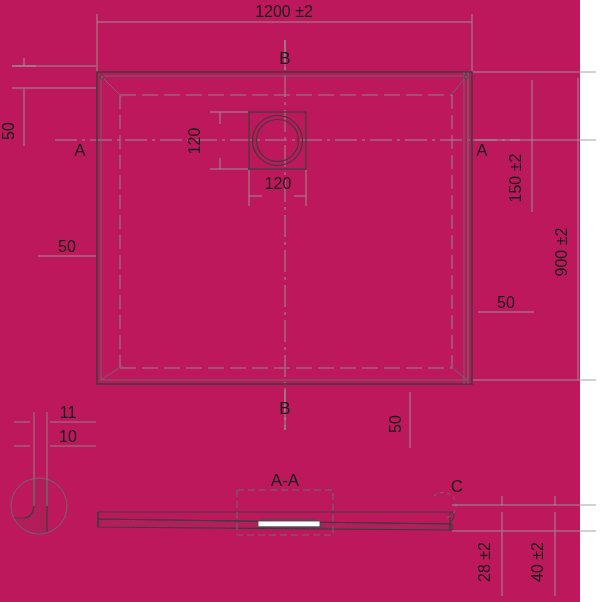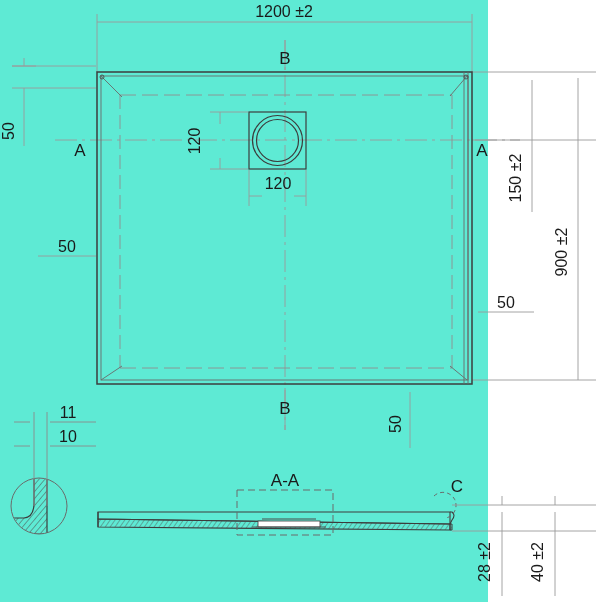--- a/index.html
+++ b/index.html
@@ -1,17 +1,17 @@
 <!DOCTYPE html>
 <html><head>
 <meta charset="utf-8">
 <style>
   html,body{margin:0;padding:0;background:#ffffff;}
   body{width:600px;height:602px;overflow:hidden;font-family:"Liberation Sans",sans-serif;}
-  #stage{position:relative;width:488px;height:602px;background:#5eead4;}
+  #stage{position:relative;width:580px;height:602px;background:#be185d;}
   svg#dwg{position:absolute;left:0;top:0;width:600px;height:602px;}
   text{font-family:"Liberation Sans",sans-serif;fill:#1a1a1a;}
   .dimtxt{font-size:16px;}
   .lbl{font-size:17px;}
 </style>
 </head>
 <body>
 
 <div id="stage">
   <svg id="dwg" viewBox="0 0 600 602">

